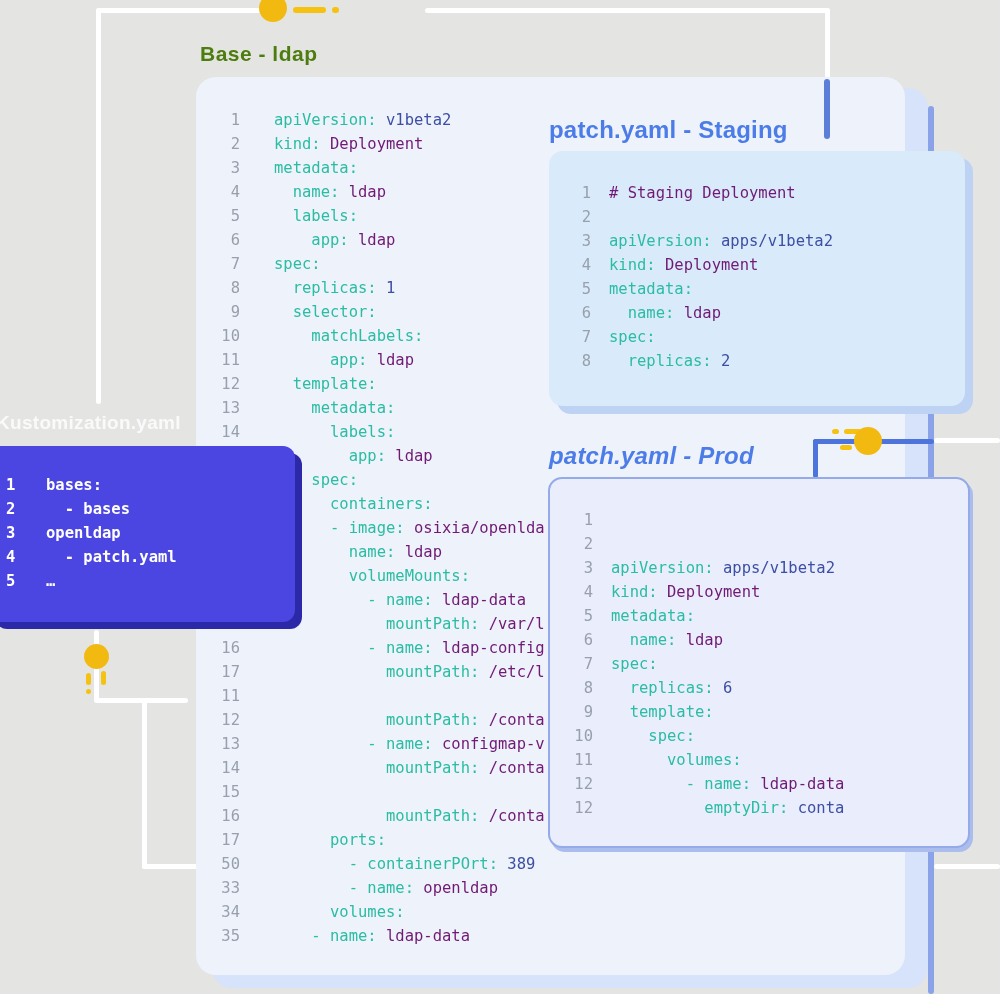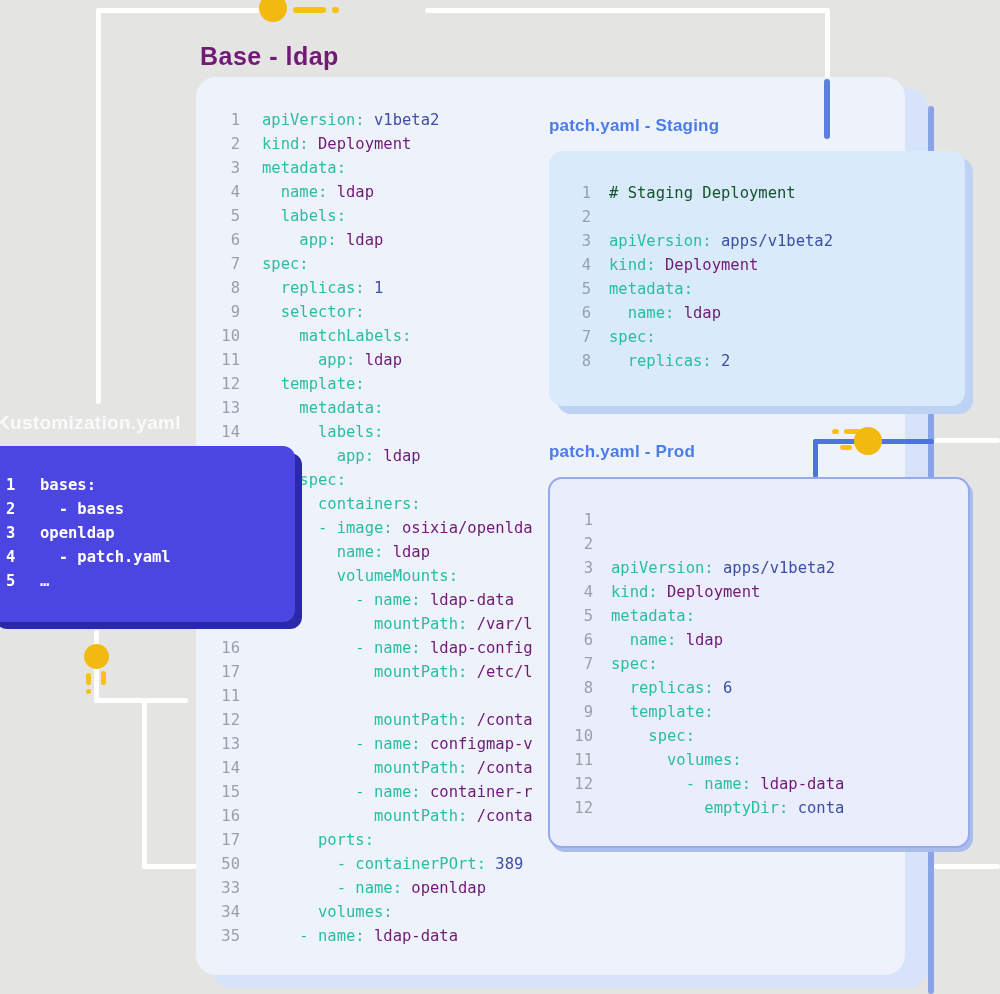--- a/index.html
+++ b/index.html
@@ -22,48 +22,48 @@
   .staging-behind{position:absolute;left:557px;top:158px;width:416px;height:256px;
     background:#bed3f3;border-radius:14px;}
   .staging-card{position:absolute;left:549px;top:151px;width:416px;height:255px;
     background:#d9eafb;border-radius:14px;}
   .prod-card{position:absolute;left:548px;top:477px;width:418px;height:367px;
     background:#e9edfc;border:2px solid #94aae9;border-radius:14px;
     box-shadow:3px 4px 0 #aabded;}
   .purple-card{position:absolute;left:-12px;top:446px;width:307px;height:176px;
     background:#4b45e1;border-radius:12px;box-shadow:7px 7px 0 #2c29a8;}
   
-  .base-title{position:absolute;left:200px;top:42px;font-size:25px;font-weight:bold;
-    color:#701a75;letter-spacing:.5px;}
-  .patch-title{position:absolute;font-size:17px;font-weight:bold;color:#4c7ce8;letter-spacing:.2px;}
+  .base-title{position:absolute;left:200px;top:42px;font-size:21px;font-weight:bold;
+    color:#4d7c0f;letter-spacing:.5px;}
+  .patch-title{position:absolute;font-size:24px;font-weight:bold;color:#4c7ce8;letter-spacing:.2px;}
   .kust-title{position:absolute;left:-4px;top:412px;font-size:19px;font-weight:bold;
     color:#fafafa;letter-spacing:.3px;}
   
   .codeblock{position:absolute;}
   .crow{display:flex;height:24px;line-height:24px;
     font-family:"DejaVu Sans Mono","Liberation Mono",monospace;font-size:15.5px;}
   .ln{color:#99a0ab;text-align:right;flex:none;white-space:pre;}
   .ct{white-space:pre;flex:none;}
   .tok-k{color:#2abda3;}
   .tok-d{color:#701a75;}
   .tok-i{color:#3c4fa4;}
-  .tok-c{color:#14532d;}
+  .tok-c{color:#701a75;}
   .tok-p{color:#ffffff;font-weight:bold;}
   .main-code{left:196px;top:108px;width:740px;}
   .main-code .ln{width:44px;}
-  .main-code .ct{margin-left:22px;}
+  .main-code .ct{margin-left:34px;}
   .staging-code{left:557px;top:181px;width:400px;}
   .staging-code .ln{width:34px;}
   .staging-code .ct{margin-left:18px;}
   .prod-code{left:556px;top:508px;width:400px;}
   .prod-code .ln{width:37px;}
   .prod-code .ct{margin-left:18px;}
   .kust-code{left:6px;top:473px;width:280px;}
   .kust-code .ln{width:20px;text-align:left;color:#ffffff;font-weight:bold;}
-  .kust-code .ct{margin-left:14px;}
+  .kust-code .ct{margin-left:20px;}
 </style>
 </head>
 <body>
 
 <div class="stage">
 
   <div class="wline" style="left:96px;top:8px;width:165px;height:5px;"></div>
   <div class="wline" style="left:425px;top:8px;width:405px;height:5px;"></div>
   <div class="wline" style="left:96px;top:8px;width:5px;height:396px;"></div>
   <div class="wline" style="left:825px;top:8px;width:5px;height:72px;"></div>
@@ -186,21 +186,20 @@
       <div class="crow">
         <span class="ln">13</span>
         <span class="ct"><span class="tok-k">          - name:</span><span class="tok-d"> configmap-v</span></span>
       </div>
       <div class="crow">
         <span class="ln">14</span>
         <span class="ct"><span class="tok-k">            mountPath:</span><span class="tok-d"> /conta</span></span>
       </div>
       <div class="crow">
         <span class="ln">15</span>
-        <span class="ct"><span class="tok-k">          - name:</span><span class="tok-d"> container-r</span></span>
       </div>
       <div class="crow">
         <span class="ln">16</span>
         <span class="ct"><span class="tok-k">            mountPath:</span><span class="tok-d"> /conta</span></span>
       </div>
       <div class="crow">
         <span class="ln">17</span>
         <span class="ct"><span class="tok-k">      ports:</span></span>
       </div>
       <div class="crow">
@@ -260,21 +259,21 @@
       <div class="crow">
         <span class="ln">7</span>
         <span class="ct"><span class="tok-k">spec:</span></span>
       </div>
       <div class="crow">
         <span class="ln">8</span>
         <span class="ct"><span class="tok-k">  replicas:</span><span class="tok-i"> 2</span></span>
       </div>
     </div>
 
-  <div class="patch-title" style="left:549px;top:442px;">patch.yaml - Prod</div>
+  <div class="patch-title" style="left:549px;top:442px;font-style:italic;">patch.yaml - Prod</div>
   <div class="prod-card"></div>
   <div class="codeblock prod-code">
       <div class="crow">
         <span class="ln">1</span>
       </div>
       <div class="crow">
         <span class="ln">2</span>
         <span class="ct"></span>
       </div>
       <div class="crow">

